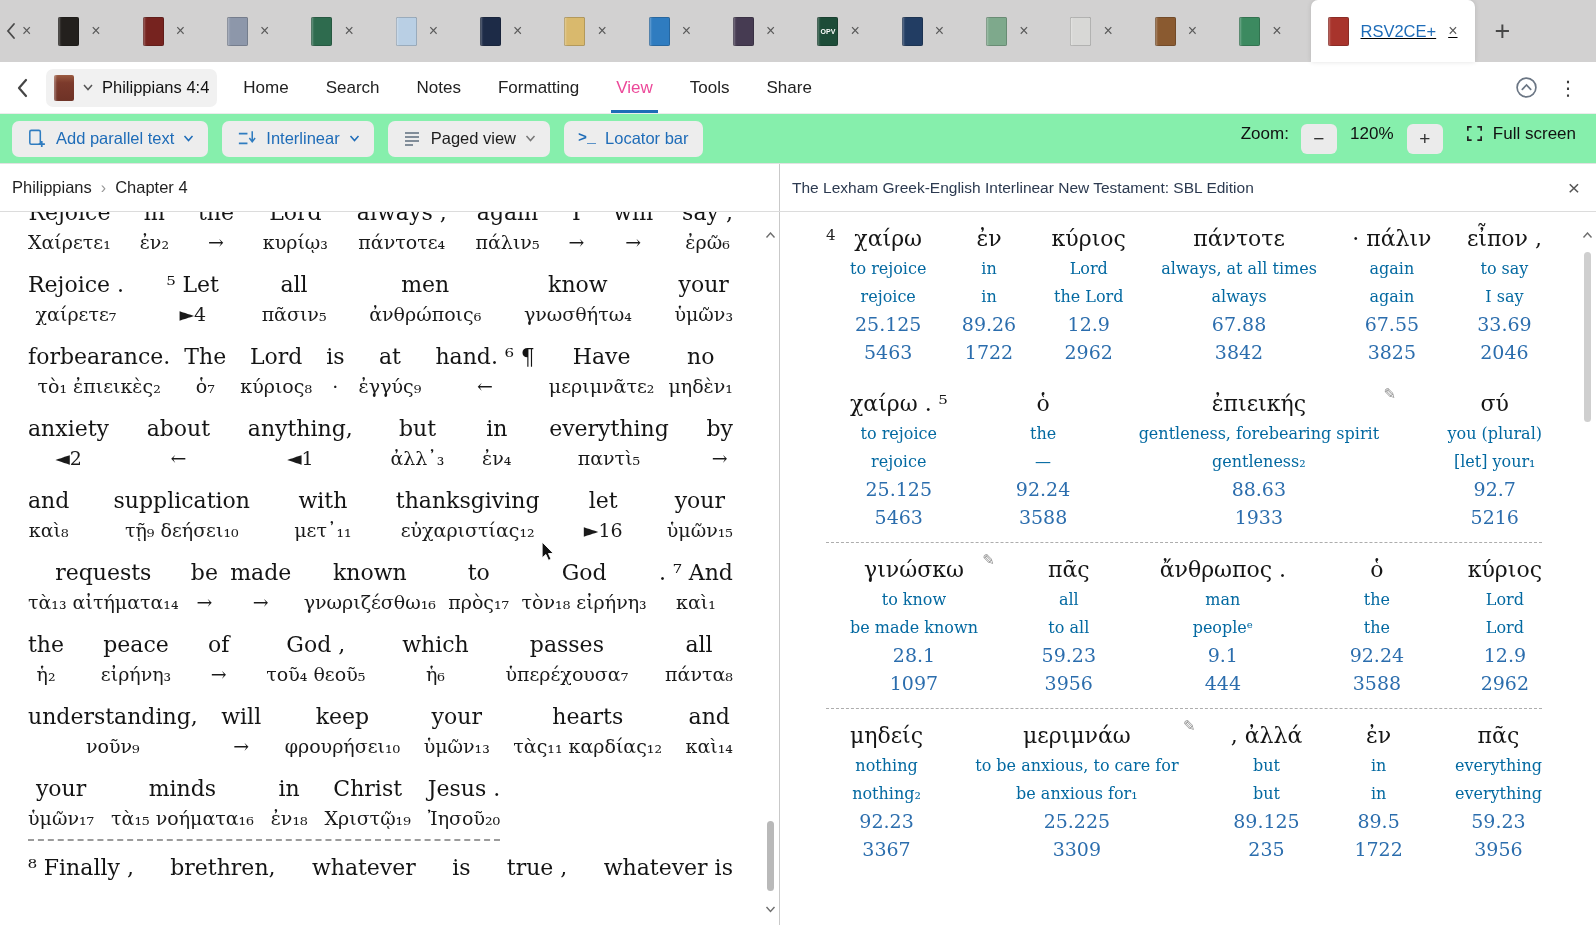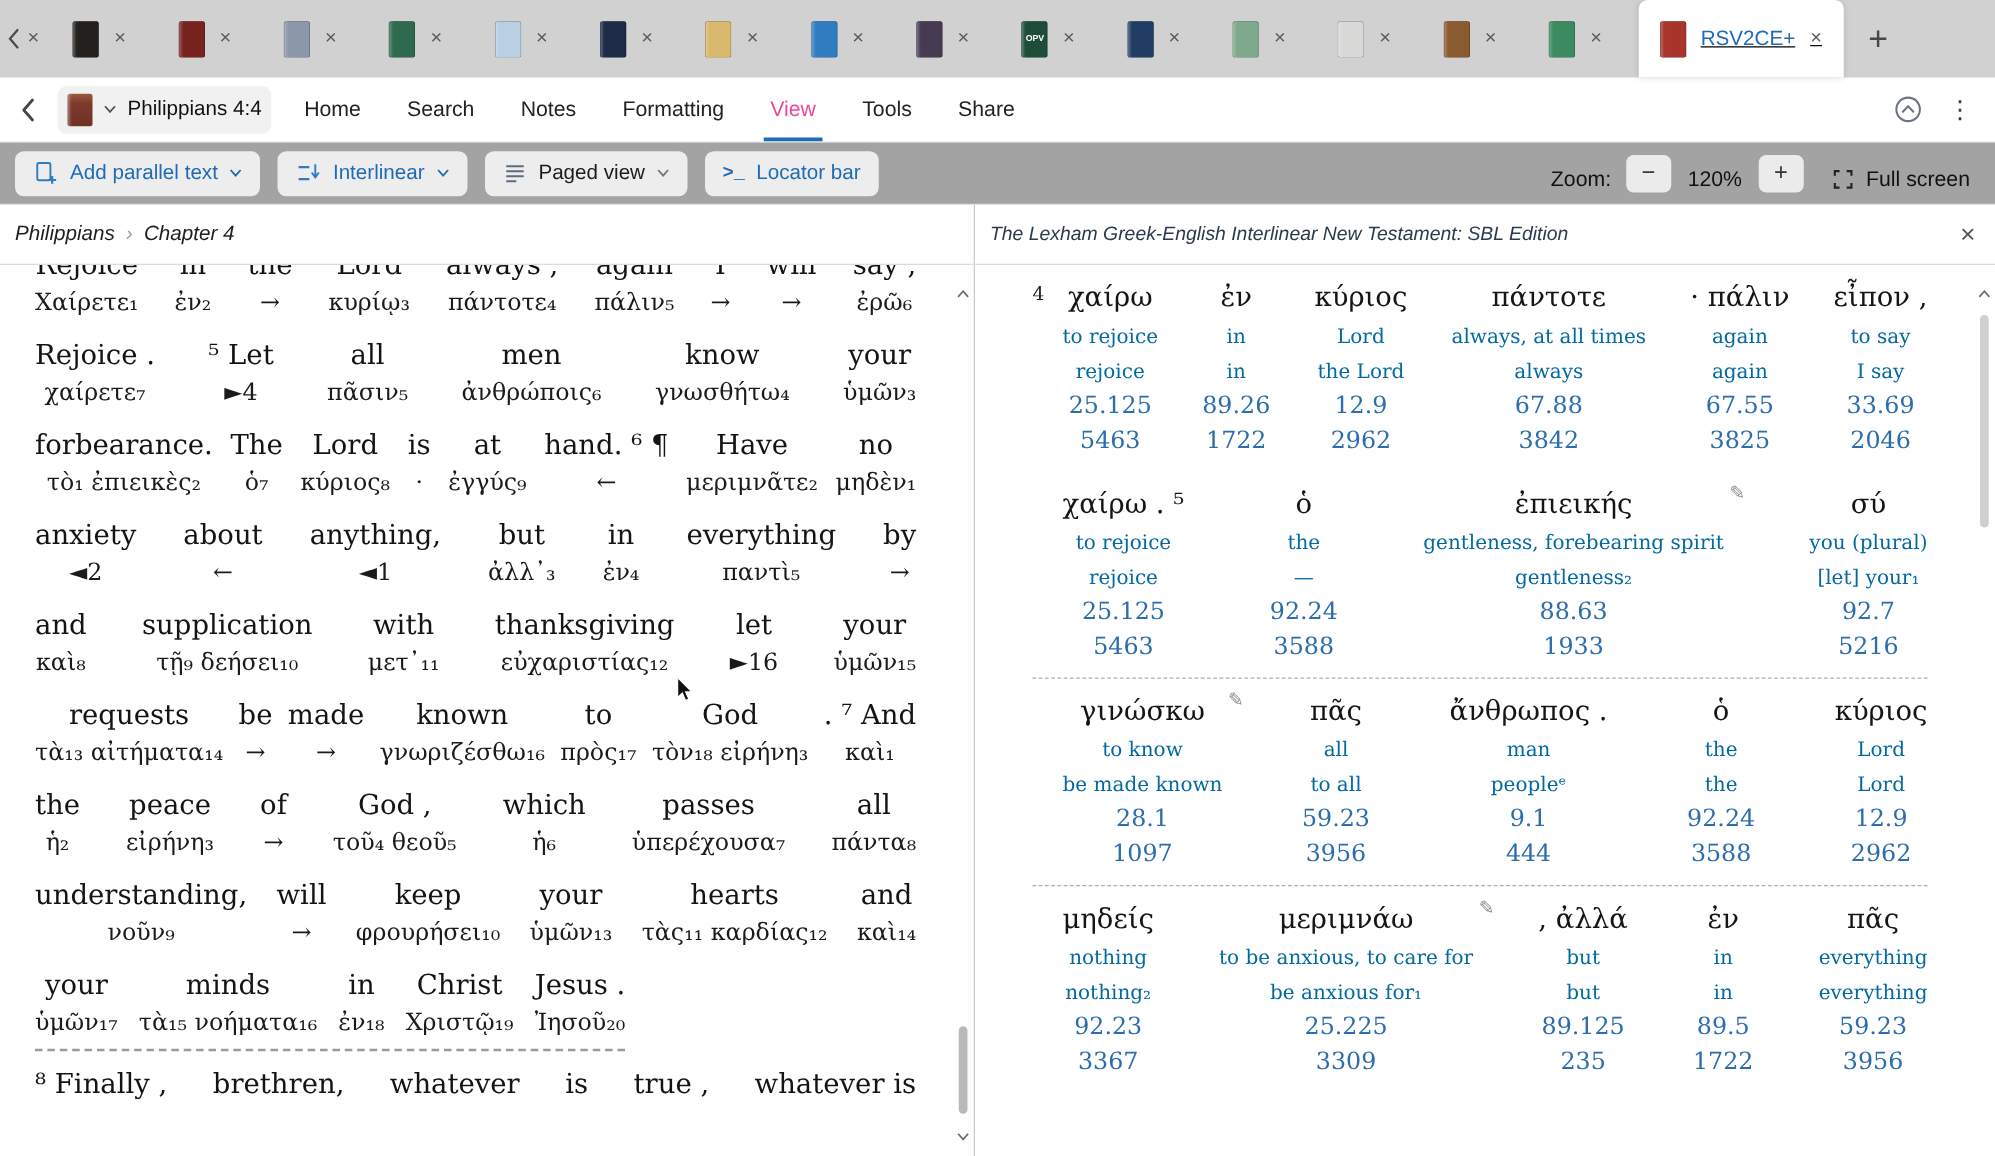--- a/index.html
+++ b/index.html
@@ -30,35 +30,35 @@
             background:linear-gradient(180deg,#9a5a40 0%, #7c3a2c 30%, #6e3226 100%);
             box-shadow:inset 3px 0 2px -1px rgba(255,255,255,.3); }
   .menu { display:flex; gap:37px; margin-left:26px; align-items:stretch; }
   .mitem { display:flex; align-items:center; font-size:17px; color:#222; position:relative; }
   .mitem.active { color:#ec4899; }
   .mitem.active::after { content:""; position:absolute; left:-5px; right:-5px; bottom:0; height:3px; background:#1e6cb8; }
   .nav-right { margin-left:auto; display:flex; align-items:center; gap:20px; padding-right:18px; }
   .kebab { font-size:20px; color:#3a3a3a; letter-spacing:0; }
 
   
-  .toolbar { height:50px; background:#a3a3a3; display:flex; align-items:center; gap:14px;
+  .toolbar { height:50px; background:#86efac; display:flex; align-items:center; gap:14px;
              padding:0 12px; border-bottom:1px solid #e2e2e2; }
   .tbtn { display:flex; align-items:center; gap:9px; height:36px; padding:0 14px;
           background:#ededed; border:none; border-radius:7px; font-size:16.5px;
           font-family:"Liberation Sans",sans-serif; color:#1e6cb8; }
   .tbtn.dark { color:#1c1c1c; }
   .locator-glyph { font-family:"Liberation Mono",monospace; font-weight:bold; font-size:15px; color:#1e6cb8; }
-  .zoomgrp { margin-left:auto; display:flex; align-items:flex-end; gap:12px; font-size:17px; color:#111; padding-right:8px; }
+  .zoomgrp { margin-left:auto; display:flex; align-items:flex-start; gap:12px; font-size:17px; color:#111; padding-right:8px; }
   .zbtn { width:36px; height:30px; background:#ebebeb; border:none; border-radius:6px; font-size:19px;
           color:#333; display:flex; align-items:center; justify-content:center; font-family:inherit; }
   .zoomval { min-width:46px; text-align:center; }
   .fsbtn { display:flex; align-items:center; gap:9px; margin-left:10px; font-size:17px; color:#111; }
 
   
-  .phead-row { height:48px; display:flex; border-bottom:1px solid #dcdcdc;font-style:italic; }
+  .phead-row { height:48px; display:flex; border-bottom:1px solid #dcdcdc; }
   .phead-left { width:780px; border-right:1px solid #c9c9c9; display:flex; align-items:center;
                 gap:9px; padding-left:12px; font-size:16.5px; color:#1f1f1f; }
   .crumb-sep { color:#999; font-size:16px; }
   .phead-right { flex:1; display:flex; align-items:center; padding:0 16px 0 12px; }
   .rtitle { font-size:15.5px; color:#2c3a50; }
   .closex { margin-left:auto; font-size:21px; color:#555; line-height:1; }
 
   
   .content { display:flex; height:713px; position:relative; }
   .lpanel { width:780px; border-right:1px solid #c9c9c9; position:relative; overflow:hidden;

